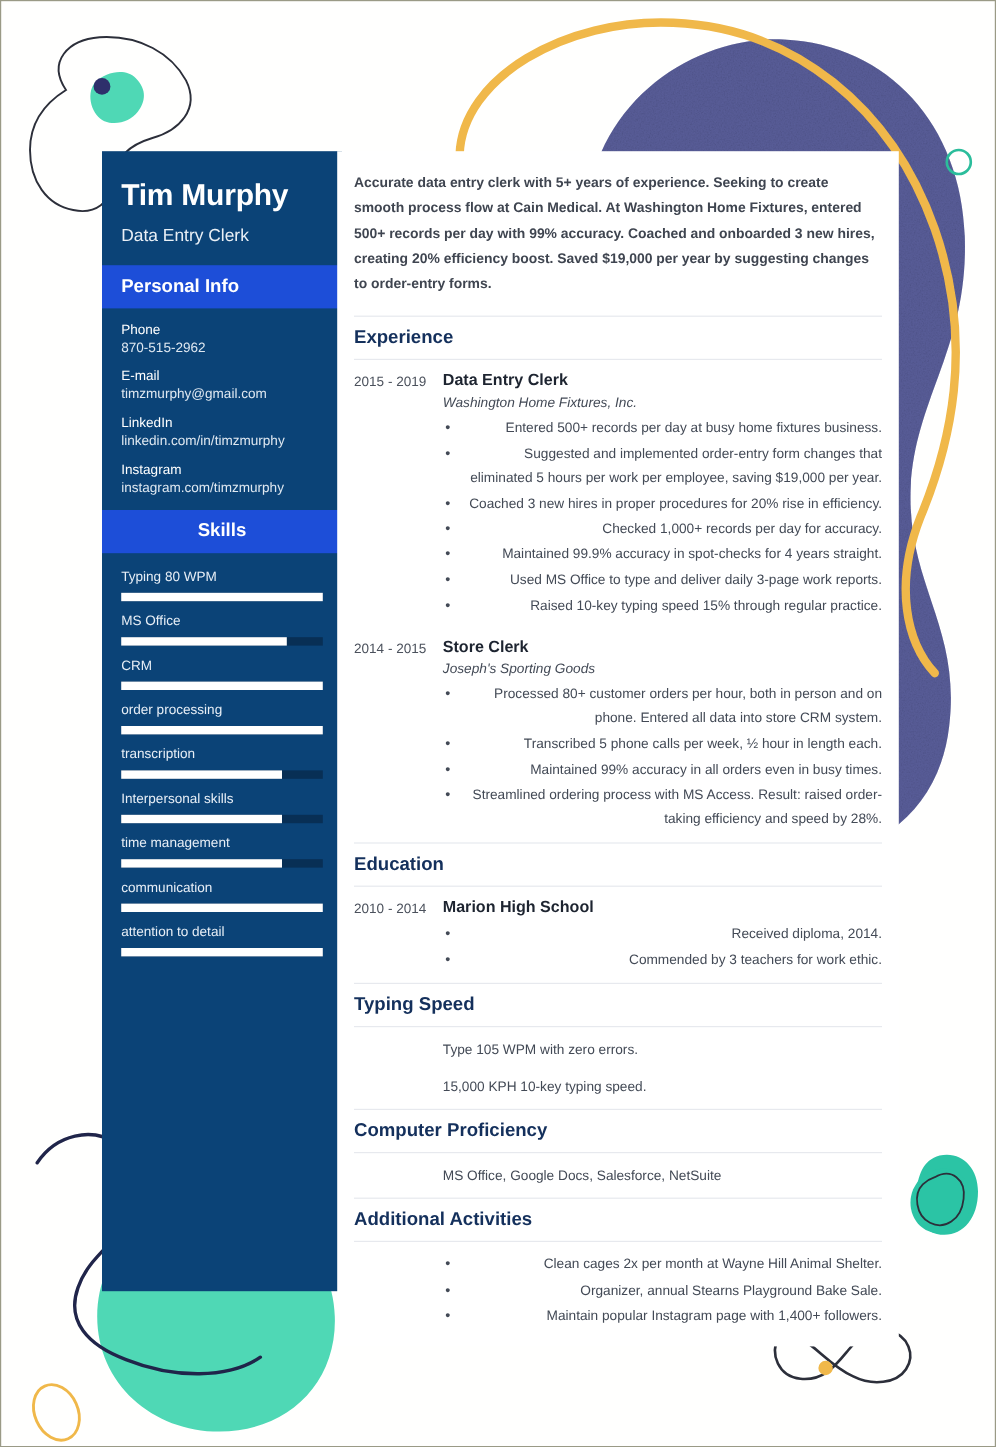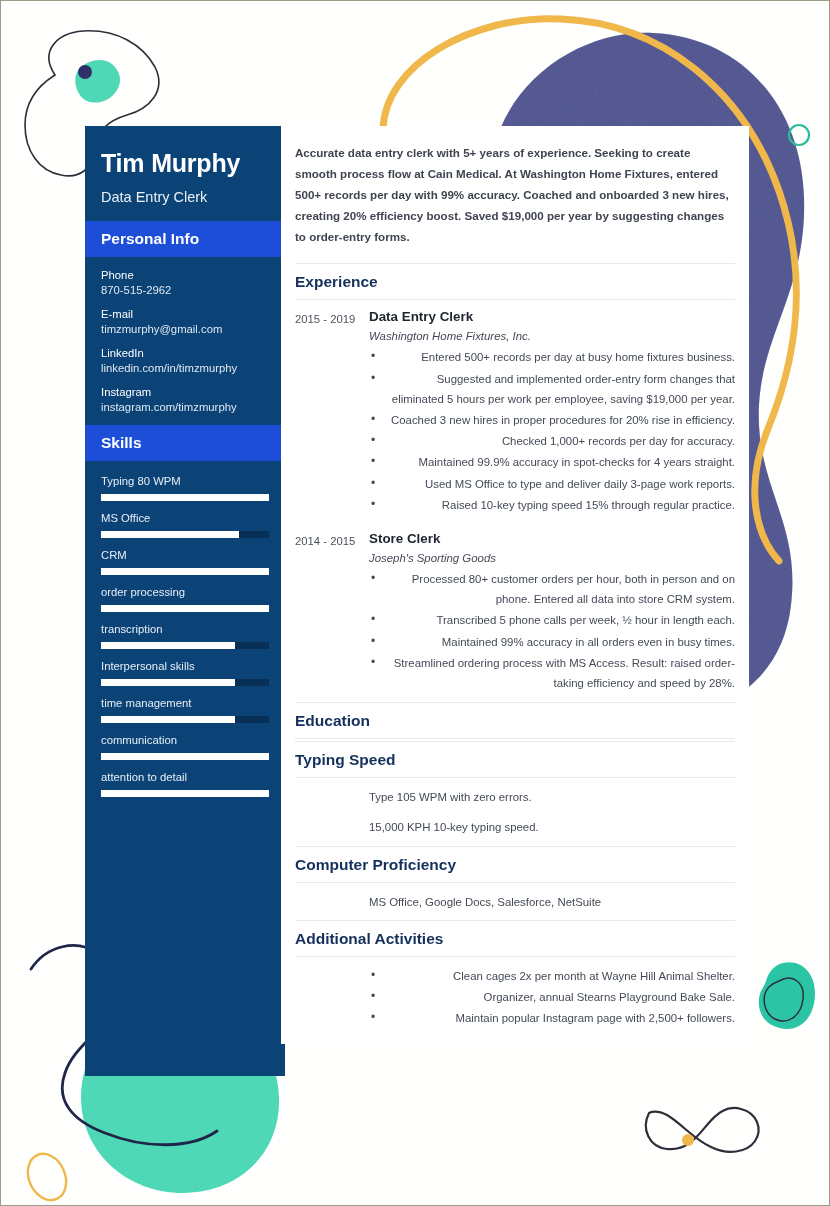--- a/index.html
+++ b/index.html
@@ -280,21 +280,21 @@
       <div class="pi-item">
         <div class="pi-label">LinkedIn</div>
         <div class="pi-value">linkedin.com/in/timzmurphy</div>
       </div>
       <div class="pi-item">
         <div class="pi-label">Instagram</div>
         <div class="pi-value">instagram.com/timzmurphy</div>
       </div>
     </div>
 
-    <div class="sb-bar" style="margin-top:4px;">
+    <div class="sb-bar" style="margin-top:4px;text-align:center;">
       <span class="sb-bar-text">Skills</span>
     </div>
 
     <div class="sb-body" style="padding-top:14px;">
       <div class="sk-item">
         <div class="sk-label">Typing 80 WPM</div>
         <div class="sk-track">
           <div class="sk-fill" style="width: 100%;"></div>
         </div>
       </div>
@@ -387,20 +387,30 @@
               <li>Streamlined ordering process with MS Access. Result: raised order-taking efficiency and speed by 28%.</li>
             </ul>
         </div>
       </div>
     </section>
 
     <section class="sec">
       <h2 class="sec-title">Education</h2>
       <div class="sec-rule"></div>
 
+      <div class="entry">
+        <div class="entry-date">2010 - 2014</div>
+        <div class="entry-body">
+          <div class="entry-role">Marion High School</div>
+          <ul class="bullets">
+              <li>Received diploma, 2014.</li>
+              <li>Commended by 3 teachers for work ethic.</li>
+            </ul>
+        </div>
+      </div>
     </section>
 
     <section class="sec">
       <h2 class="sec-title">Typing Speed</h2>
       <div class="sec-rule"></div>
       <div class="plain-block">
           <div class="plain-line">Type 105 WPM with zero errors.</div>
           <div class="plain-line">15,000 KPH 10-key typing speed.</div>
         </div>
     </section>
@@ -413,21 +423,21 @@
         </div>
     </section>
 
     <section class="sec">
       <h2 class="sec-title">Additional Activities</h2>
       <div class="sec-rule"></div>
       <div class="indent-bullets">
         <ul class="bullets">
             <li>Clean cages 2x per month at Wayne Hill Animal Shelter.</li>
             <li>Organizer, annual Stearns Playground Bake Sale.</li>
-            <li>Maintain popular Instagram page with 2,500+ followers.</li>
+            <li>Maintain popular Instagram page with 1,400+ followers.</li>
           </ul>
       </div>
     </section>
 
   </main>
 
   <div class="deco" id="deco-front">
     <svg width="828" height="1204" viewBox="0 0 828 1204">
 
       <path d="M756 452 C790 500, 800 560, 780 616 C762 668, 722 700, 690 712" fill="none" stroke="#f0b84a" stroke-width="7" stroke-linecap="round" opacity="0"></path>

